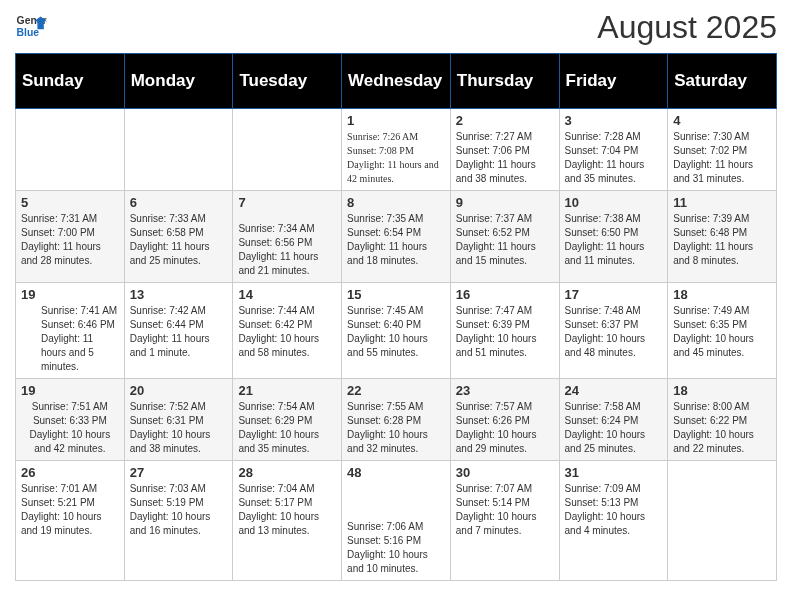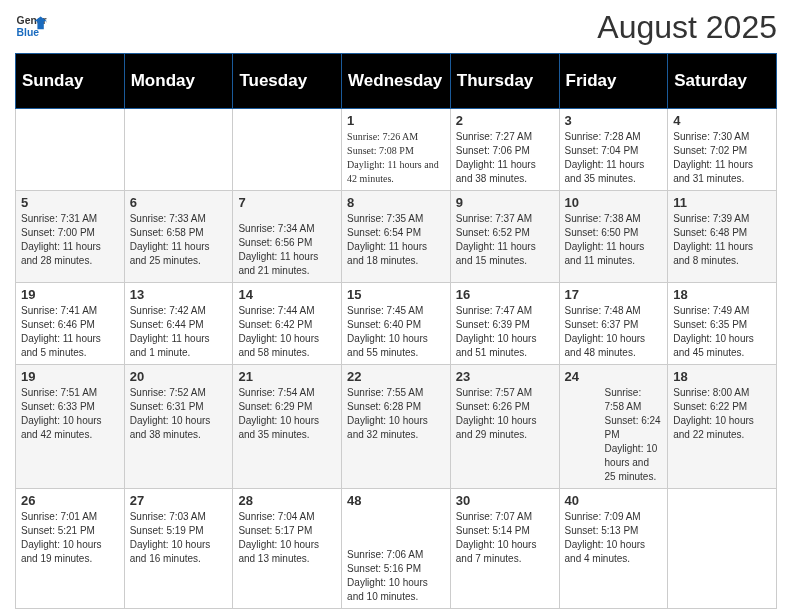--- a/index.html
+++ b/index.html
@@ -186,21 +186,21 @@
           <td>
             <span class="day-number">11</span>
             <div class="day-info" style="white-space: pre-line;">Sunrise: 7:39 AM
 Sunset: 6:48 PM
 Daylight: 11 hours and 8 minutes.</div>
           </td>
         </tr>
         <tr>
           <td>
             <span class="day-number">19</span>
-            <div class="day-info" style="white-space: pre-line;">Sunrise: 7:41 AM
+            <div class="day-info" style="white-space: pre-line; margin-left: 20px;">Sunrise: 7:41 AM
 Sunset: 6:46 PM
 Daylight: 11 hours and 5 minutes.</div>
           </td>
           <td>
             <span class="day-number">13</span>
             <div class="day-info" style="white-space: pre-line;">Sunrise: 7:42 AM
 Sunset: 6:44 PM
 Daylight: 11 hours and 1 minute.</div>
           </td>
           <td>
@@ -230,21 +230,21 @@
           <td>
             <span class="day-number">18</span>
             <div class="day-info" style="white-space: pre-line;">Sunrise: 7:49 AM
 Sunset: 6:35 PM
 Daylight: 10 hours and 45 minutes.</div>
           </td>
         </tr>
         <tr>
           <td>
             <span class="day-number">19</span>
-            <div class="day-info" style="white-space: pre-line;">Sunrise: 7:51 AM
+            <div class="day-info" style="white-space: pre-line; text-align: center;">Sunrise: 7:51 AM
 Sunset: 6:33 PM
 Daylight: 10 hours and 42 minutes.</div>
           </td>
           <td>
             <span class="day-number">20</span>
             <div class="day-info" style="white-space: pre-line;">Sunrise: 7:52 AM
 Sunset: 6:31 PM
 Daylight: 10 hours and 38 minutes.</div>
           </td>
           <td>
@@ -260,21 +260,21 @@
 Daylight: 10 hours and 32 minutes.</div>
           </td>
           <td>
             <span class="day-number">23</span>
             <div class="day-info" style="white-space: pre-line;">Sunrise: 7:57 AM
 Sunset: 6:26 PM
 Daylight: 10 hours and 29 minutes.</div>
           </td>
           <td>
             <span class="day-number">24</span>
-            <div class="day-info" style="white-space: pre-line; margin-left: 40px;">Sunrise: 7:58 AM
+            <div class="day-info" style="white-space: pre-line;">Sunrise: 7:58 AM
 Sunset: 6:24 PM
 Daylight: 10 hours and 25 minutes.</div>
           </td>
           <td>
             <span class="day-number">18</span>
             <div class="day-info" style="white-space: pre-line;">Sunrise: 8:00 AM
 Sunset: 6:22 PM
 Daylight: 10 hours and 22 minutes.</div>
           </td>
         </tr>
@@ -303,21 +303,21 @@
 Sunset: 5:16 PM
 Daylight: 10 hours and 10 minutes.</div>
           </td>
           <td>
             <span class="day-number">30</span>
             <div class="day-info" style="white-space: pre-line;">Sunrise: 7:07 AM
 Sunset: 5:14 PM
 Daylight: 10 hours and 7 minutes.</div>
           </td>
           <td>
-            <span class="day-number">40</span>
+            <span class="day-number">31</span>
             <div class="day-info" style="white-space: pre-line;">Sunrise: 7:09 AM
 Sunset: 5:13 PM
 Daylight: 10 hours and 4 minutes.</div>
           </td>
           <td class="empty-cell"></td>
         </tr>
       </tbody>
   </table>
 </div>
 

